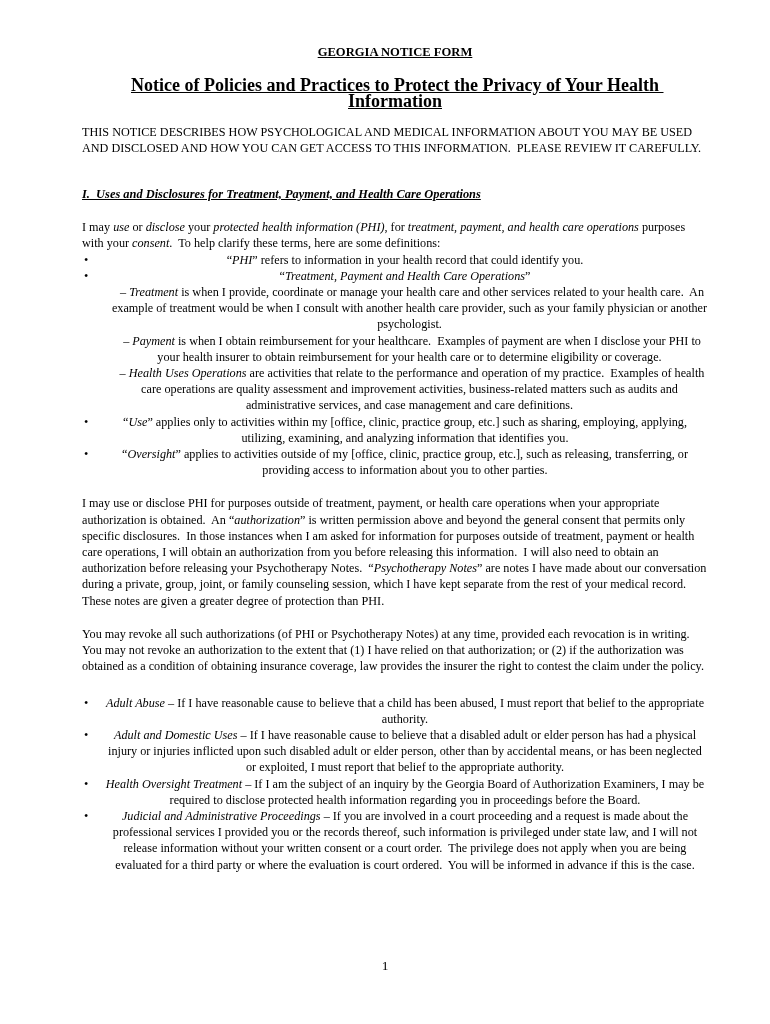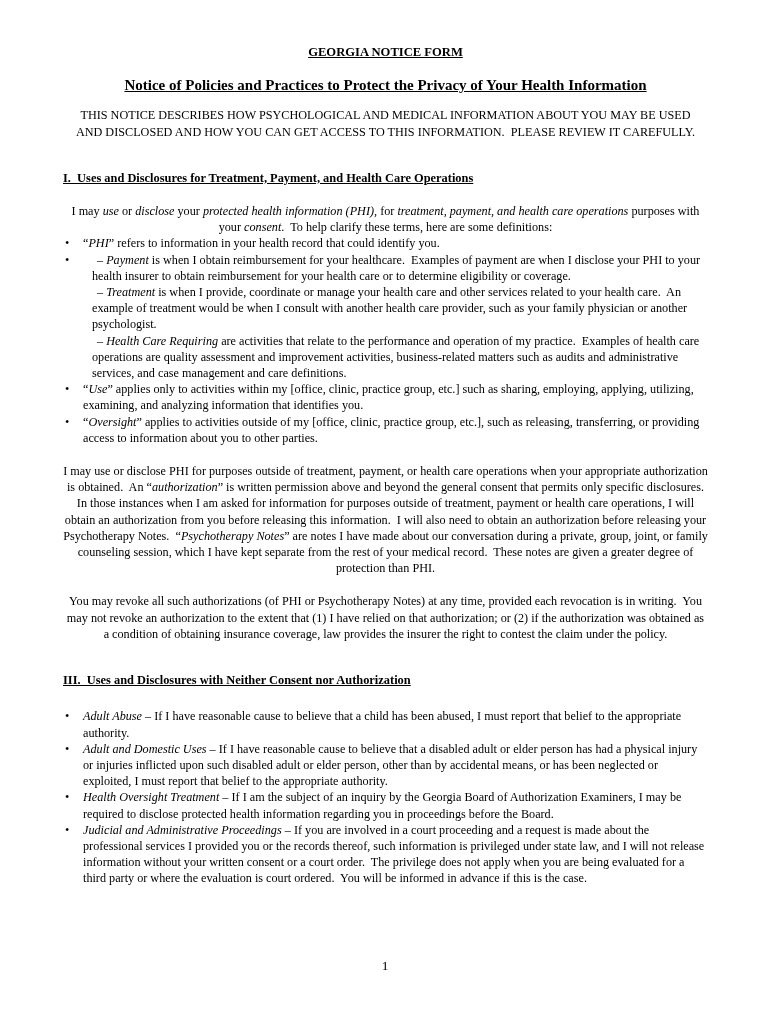--- a/index.html
+++ b/index.html
@@ -10,60 +10,61 @@
     color: #000000;
     font-family: "Liberation Serif", serif;
     font-size: 12.2px;
     line-height: 16.2px;
     position: relative;
     overflow: hidden;
   }
   .page {
     position: absolute;
     left: 0; top: 0; right: 0; bottom: 0;
-    padding: 44px 62px 0 63px;
+    padding: 44px 62px 0 82px;
     box-sizing: border-box;
   }
   .pre { white-space: pre-wrap; }
   .title {
     text-align: center;
     font-weight: bold;
     text-decoration: underline;
     font-size: 12.6px;
     margin: 0 0 17px 0;
   }
   .subtitle {
     text-align: center;
     font-weight: bold;
     text-decoration: underline;
-    font-size: 15px;
+    font-size: 18px;
     margin: 0 0 13px 0;
   }
   .notice {
-    text-align: center;
+    text-align: left;
     margin: 14px auto 16px auto;
     max-width: 632px;
   }
   .heading {
     font-weight: bold;
     text-decoration: underline;
     font-size: 12.4px;
     margin: 30px 0 0 0;
+    font-style: italic;
   }
-  .para { margin: 17px 0 0 0; text-align: center; }
+  .para { margin: 17px 0 0 0; }
   .bullets { margin: 0; }
   .bullets.gap-top { margin-top: 20px; }
   .bullet { display: flex; align-items: flex-start; }
   .b-glyph {
     flex: 0 0 20px;
     width: 20px;
     padding-left: 2px;
     box-sizing: border-box;
   }
-  .b-text { flex: 1; }
+  .b-text { flex: 1; text-align: center; }
   .sub { margin-left: 9px; text-indent: 5px; }
   em { font-style: italic; }
   .pagenum {
     position: absolute;
     left: 0; right: 0;
     bottom: 50px;
     text-align: center;
     font-size: 13.5px;
   }
 </style>
@@ -85,44 +86,44 @@
   <div class="bullets">
 
     <div class="bullet">
       <span class="b-glyph">•</span>
       <div class="b-text pre"><span>“</span><em>PHI</em><span>” refers to information in your health record that could identify you.</span></div>
     </div>
 
     <div class="bullet">
       <span class="b-glyph">•</span>
       <div class="b-text">
+        <div class="pre"><span>“</span><em>Treatment, Payment and Health Care Operations</em><span>”</span></div>
+        <div class="sub pre"><span>– </span><em>Treatment</em><span> is when I provide, coordinate or manage your health care and other services related to your health care.  An example of treatment would be when I consult with another health care provider, such as your family physician or another psychologist.</span></div>
         <div class="sub pre"><span>– </span><em>Payment</em><span> is when I obtain reimbursement for your healthcare.  Examples of payment are when I disclose your PHI to your health insurer to obtain reimbursement for your health care or to determine eligibility or coverage.</span></div>
-        <div class="sub pre"><span>– </span><em>Treatment</em><span> is when I provide, coordinate or manage your health care and other services related to your health care.  An example of treatment would be when I consult with another health care provider, such as your family physician or another psychologist.</span></div>
-        <div class="sub pre"><span>– </span><em>Health Care Requiring</em><span> are activities that relate to the performance and operation of my practice.  Examples of health care operations are quality assessment and improvement activities, business-related matters such as audits and administrative services, and case management and care definitions.</span></div>
+        <div class="sub pre"><span>– </span><em>Health Uses Operations</em><span> are activities that relate to the performance and operation of my practice.  Examples of health care operations are quality assessment and improvement activities, business-related matters such as audits and administrative services, and case management and care definitions.</span></div>
       </div>
     </div>
 
     <div class="bullet">
       <span class="b-glyph">•</span>
       <div class="b-text pre"><span>“</span><em>Use</em><span>” applies only to activities within my [office, clinic, practice group, etc.] such as sharing, employing, applying, utilizing, examining, and analyzing information that identifies you.</span></div>
     </div>
 
     <div class="bullet">
       <span class="b-glyph">•</span>
       <div class="b-text pre"><span>“</span><em>Oversight</em><span>” applies to activities outside of my [office, clinic, practice group, etc.], such as releasing, transferring, or providing access to information about you to other parties.</span></div>
     </div>
 
   </div>
 
 
   <p class="para pre"><span>I may use or disclose PHI for purposes outside of treatment, payment, or health care operations when your appropriate authorization is obtained.  An “</span><em>authorization</em><span>” is written permission above and beyond the general consent that permits only specific disclosures.  In those instances when I am asked for information for purposes outside of treatment, payment or health care operations, I will obtain an authorization from you before releasing this information.  I will also need to obtain an authorization before releasing your Psychotherapy Notes.  “</span><em>Psychotherapy Notes</em><span>” are notes I have made about our conversation during a private, group, joint, or family counseling session, which I have kept separate from the rest of your medical record.  These notes are given a greater degree of protection than PHI.</span></p>
 
   <p class="para pre">You may revoke all such authorizations (of PHI or Psychotherapy Notes) at any time, provided each revocation is in writing.  You may not revoke an authorization to the extent that (1) I have relied on that authorization; or (2) if the authorization was obtained as a condition of obtaining insurance coverage, law provides the insurer the right to contest the claim under the policy.</p>
 
-  <h3 class="heading pre">III.  Uses and Disclosures with Neither Consent nor Authorization</h3>
 
 
   <div class="bullets gap-top">
 
     <div class="bullet">
       <span class="b-glyph">•</span>
       <div class="b-text pre"><em>Adult Abuse</em><span> – If I have reasonable cause to believe that a child has been abused, I must report that belief to the appropriate authority.</span></div>
     </div>
 
     <div class="bullet">

